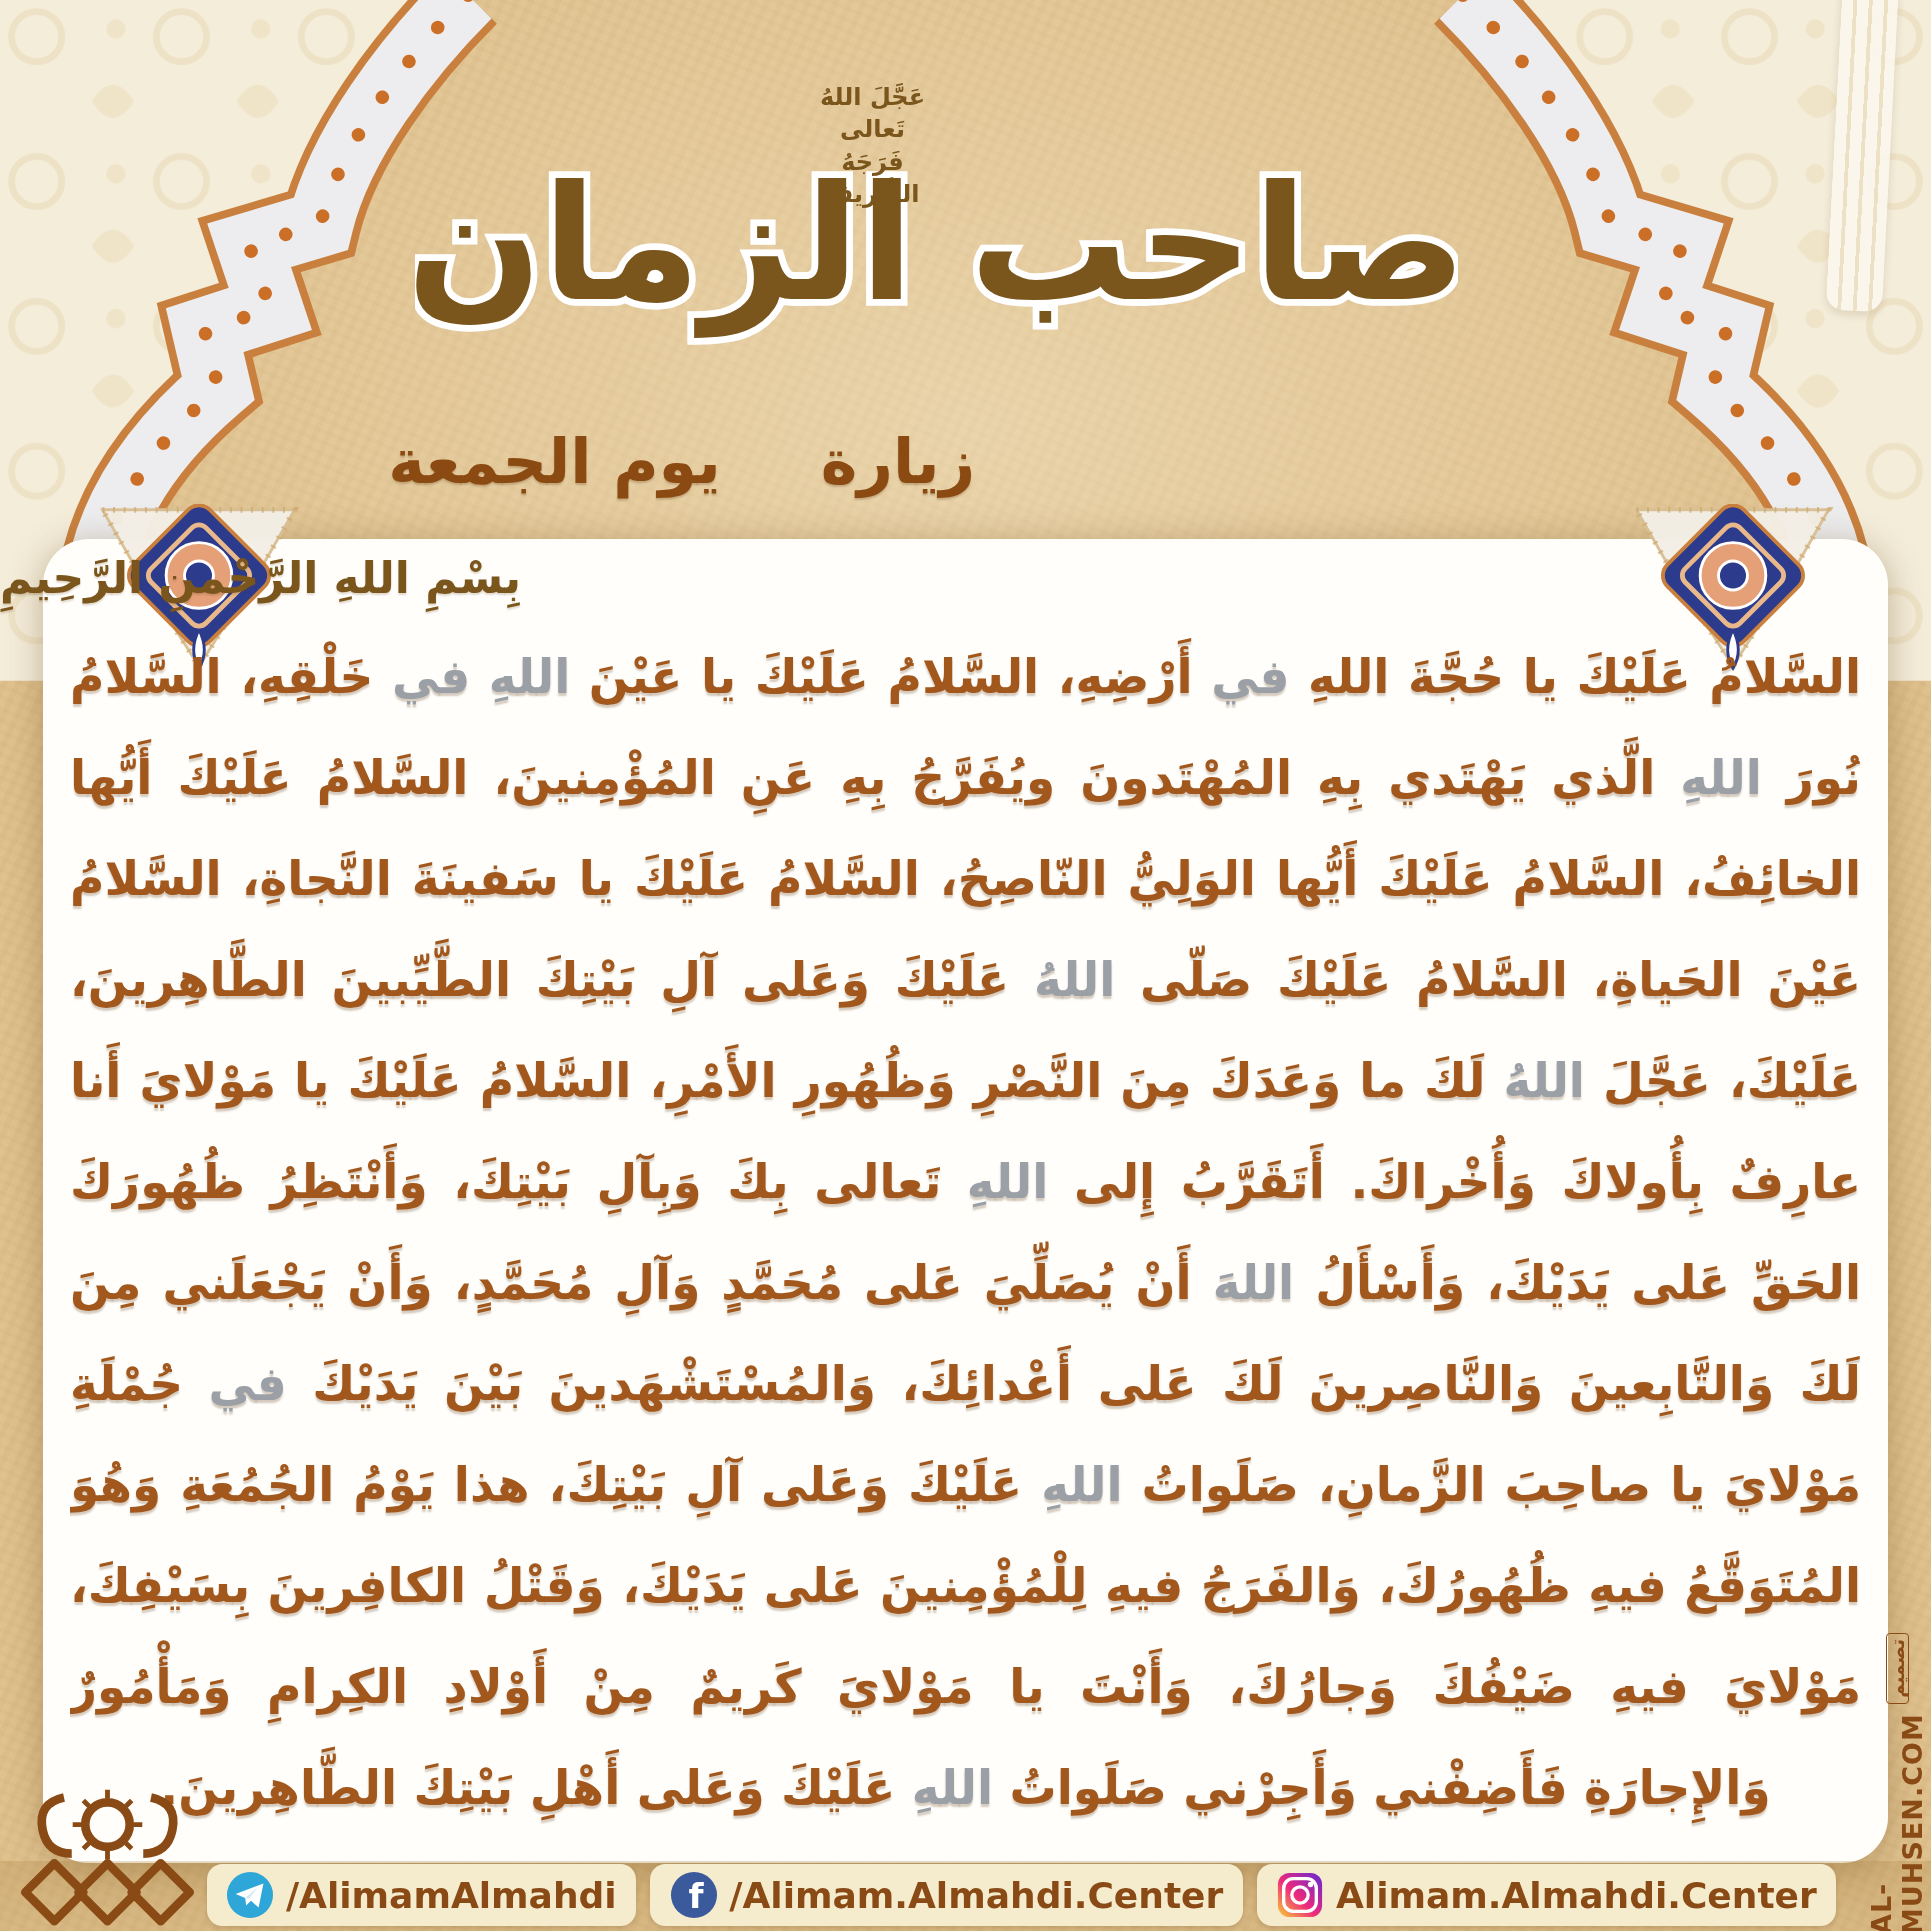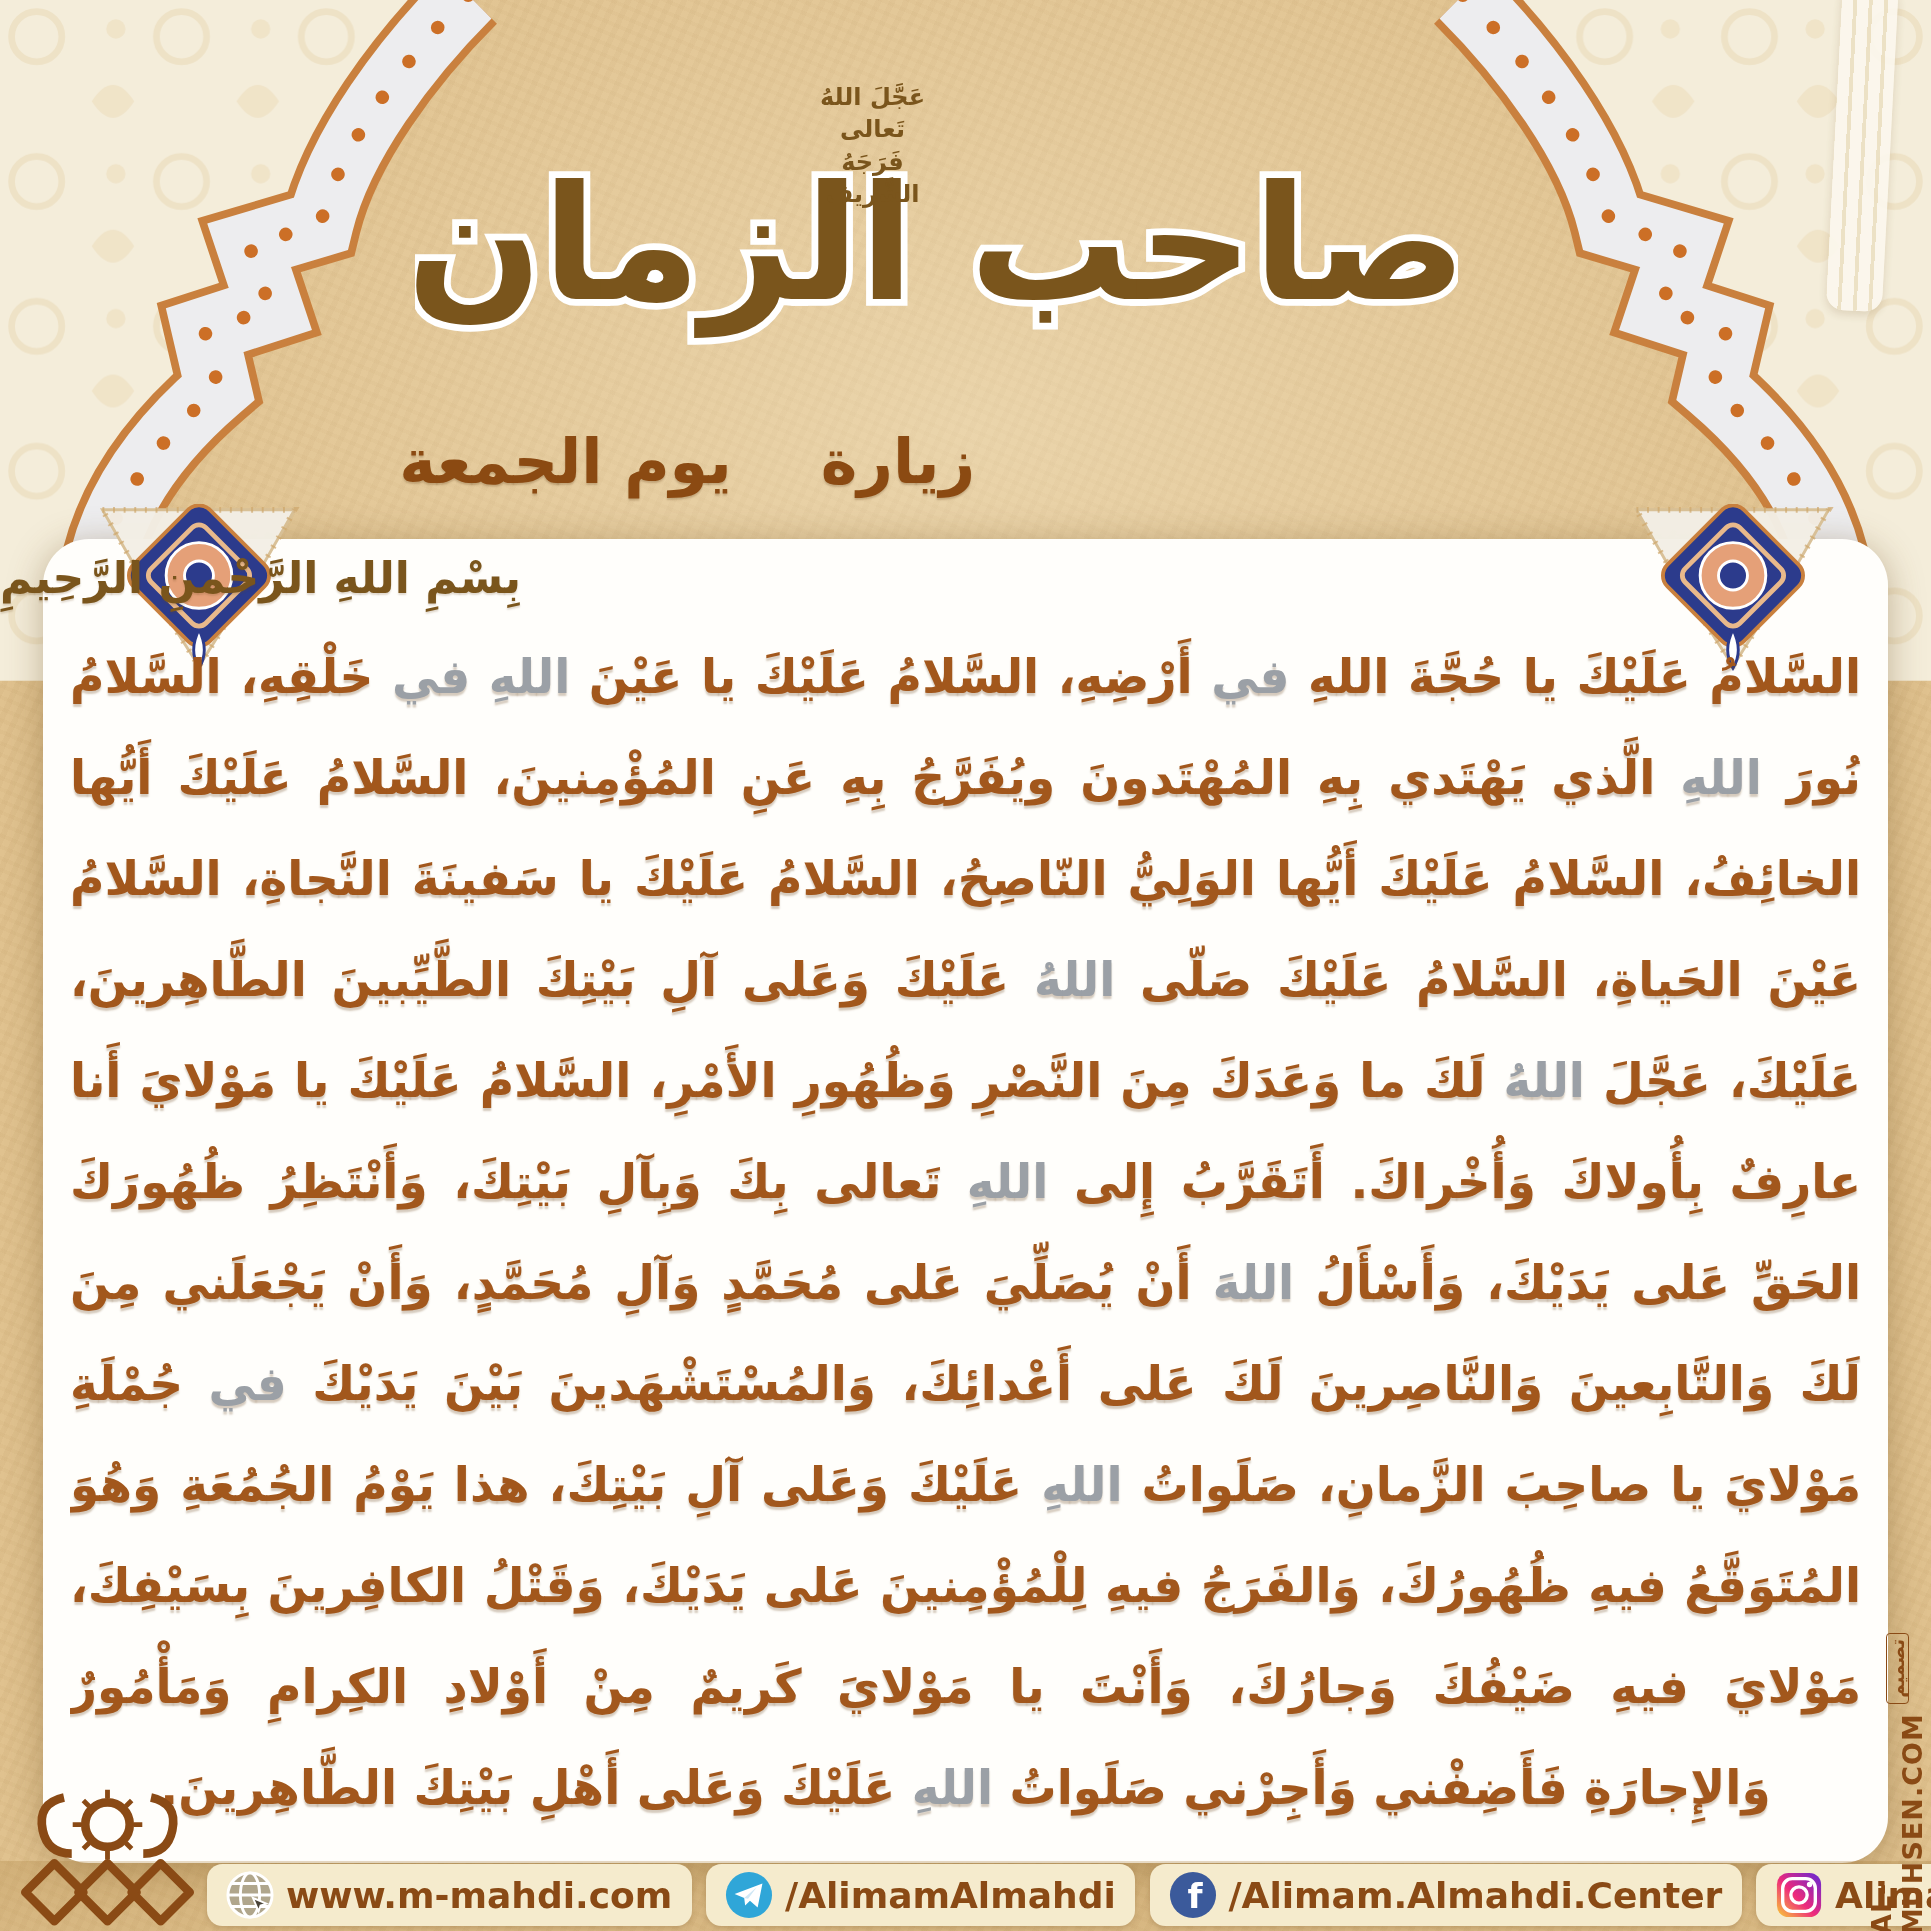--- a/index.html
+++ b/index.html
@@ -32,21 +32,21 @@
   }
   .seal{
     position:absolute;left:809px;top:81px;width:127px;text-align:center;
     color:var(--title-brown,#7a551c);font-size:24px;font-weight:bold;line-height:1.35;
   }
   .subtitle{
     position:absolute;top:425px;font-size:62px;font-weight:bold;
     color:var(--subtitle-brown,#8b4a12);text-shadow:0 1.9px 1.9px rgba(90,50,10,.25);text-align:center;
   }
   .subtitle.zyara{left:816px;width:164px;}
-  .subtitle.friday{left:375px;width:381px;}
+  .subtitle.friday{left:364px;width:381px;}
 
   .panel{
     position:absolute;left:43px;right:43px;top:539px;bottom:68px;
     background:var(--panel-white,#fffefb);border-radius:46px;
     box-shadow:0 5.8px 35px rgba(110,80,35,.38);
   }
   .ornament{position:absolute;top:504px;}
   .ornament.left{left:85px;}
   .ornament.right{left:1619px;}
 
@@ -164,32 +164,20 @@
       <div class="line"><span>المُتَوَقَّعُ فيهِ ظُهُورُكَ، وَالفَرَجُ فيهِ لِلْمُؤْمِنينَ عَلى يَدَيْكَ، وَقَتْلُ الكافِرينَ بِسَيْفِكَ، وَأَنا يا</span></div>
       <div class="line"><span>مَوْلايَ فيهِ ضَيْفُكَ وَجارُكَ، وَأَنْتَ يا مَوْلايَ كَريمٌ مِنْ أَوْلادِ الكِرامِ وَمَأْمُورٌ بِالضِّيافَةِ</span></div>
       <div class="line last"><span>وَالإِجارَةِ فَأَضِفْني وَأَجِرْني صَلَواتُ </span><span class="allah">اللهِ</span><span> عَلَيْكَ وَعَلى أَهْلِ بَيْتِكَ الطَّاهِرينَ.</span></div>
     </div>
 
   <div class="footer-bar"></div>
 
   <div class="pills">
     <div class="pill">
       <svg class="icon" viewBox="0 0 50 50">
-        <circle cx="25" cy="25" r="23" fill="#b0a68c"></circle>
-        <g stroke="#ffffff" stroke-width="3" fill="none">
-          <circle cx="25" cy="25" r="23"></circle>
-          <ellipse cx="25" cy="25" rx="10" ry="23"></ellipse>
-          <path d="M2,25 H48 M5,13 H45 M5,37 H45"></path>
-        </g>
-        <path d="M28,28 l14,6 -6,2 -2,6 Z" fill="#4a4438" stroke="#ffffff" stroke-width="2"></path>
-      </svg>
-      <span>www.m-mahdi.com</span>
-    </div>
-    <div class="pill">
-      <svg class="icon" viewBox="0 0 50 50">
         <circle cx="25" cy="25" r="24" fill="var(--telegram-blue,#2fa6d8)"></circle>
         <path d="M10,24 L39,13 L34,38 L26,31 L21,36 L20,28 Z" fill="#ffffff"></path>
         <path d="M20,28 L33,17 L24,29 Z" fill="#cfe7f5"></path>
       </svg>
       <span>/AlimamAlmahdi</span>
     </div>
     <div class="pill">
       <svg class="icon" viewBox="0 0 50 50" style="font-size:37px">
         <circle cx="25" cy="25" r="24" fill="var(--facebook-blue,#3b5a9b)"></circle>
         <text x="27" y="39" text-anchor="middle" font-size="36" font-weight="bold" fill="#ffffff" font-family="DejaVu Sans, sans-serif">f</text>

